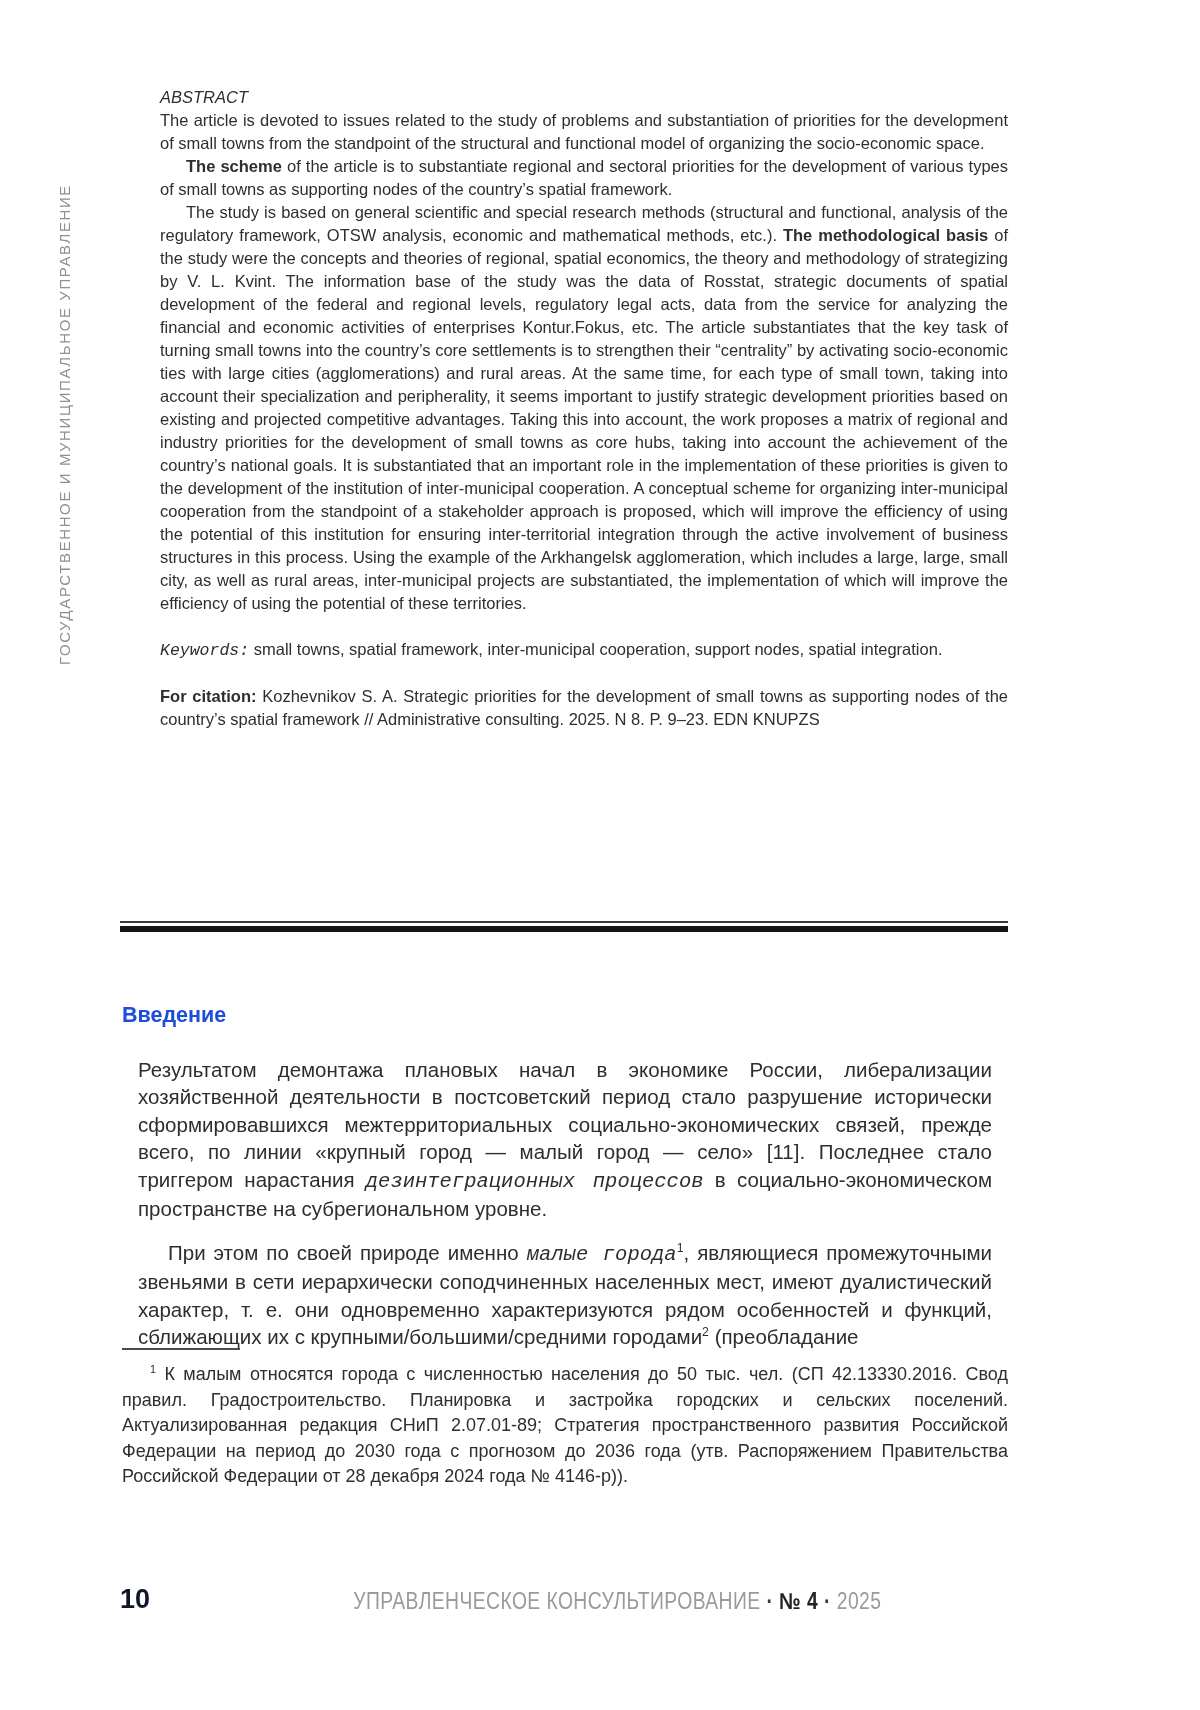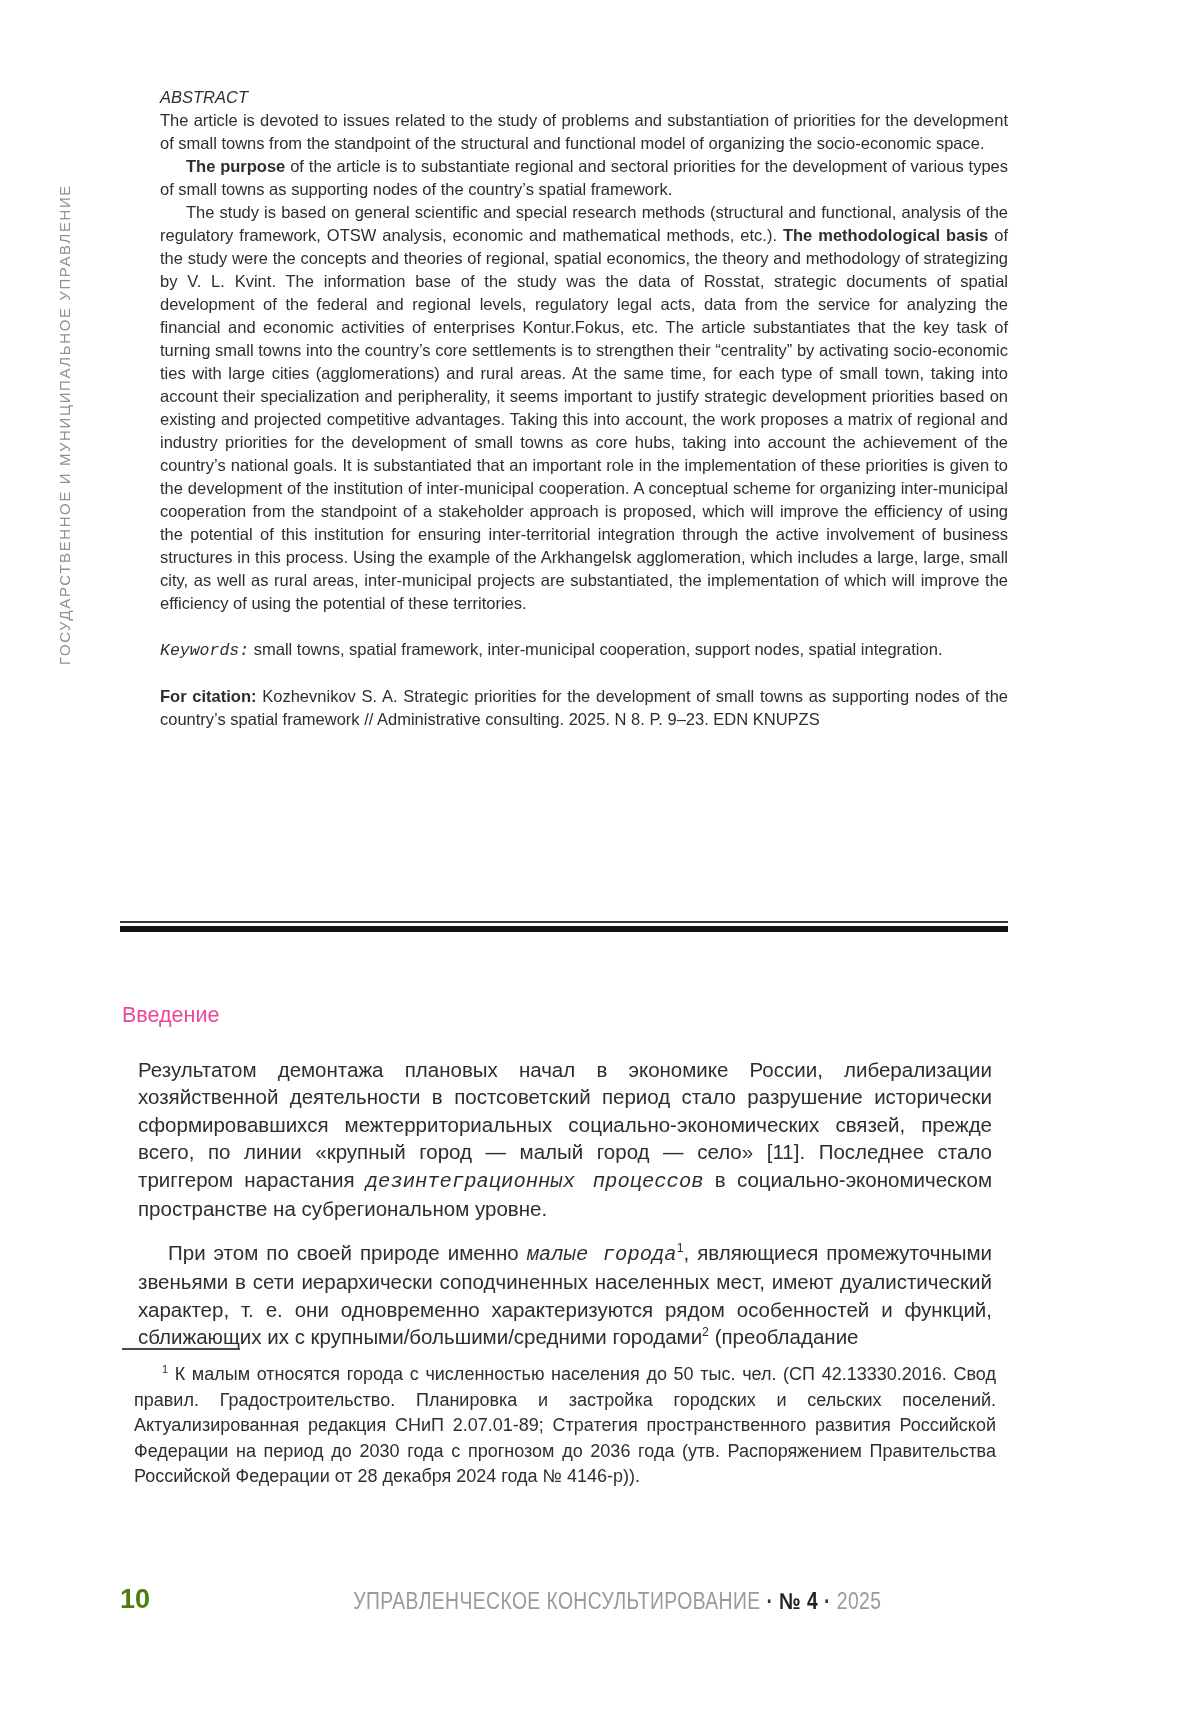--- a/index.html
+++ b/index.html
@@ -53,41 +53,41 @@
   
   .intro {
     position: absolute;
     left: 122px;
     top: 1002px;
     width: 886px;
     font-size: 20.5px;
     line-height: 27.5px;
     text-align: justify;
   }
-  .intro h2 { font-size: 21.5px; font-weight: normal; margin: 0 0 26px 0; color: #ec4899; }
+  .intro h2 { font-size: 21.5px; font-weight: bold; margin: 0 0 26px 0; color: #1d4ed8; }
   .intro p { margin: 16px; }
   .intro .indent { text-indent: 30px; }
   sup { font-size: 0.6em; vertical-align: super; line-height: 0; }
 
   
   .footnotes {
     position: absolute;
     left: 122px;
     top: 1348px;
     width: 886px;
     font-size: 18px;
     line-height: 25.5px;
     text-align: justify;
   }
   .fn-rule { width: 118px; height: 2px; background: #4a4a4a; margin: 0 0 12px 0; }
-  .footnotes p { margin: 12px; text-indent: 28px; }
+  .footnotes p { margin: 0; text-indent: 28px; }
 
   
   .footer { position: absolute; left: 0; top: 1584px; width: 1200px; height: 40px; }
-  .page-num { position: absolute; left: 120px; top: 0; font-size: 27px; font-weight: bold; color: #4d7c0f; }
+  .page-num { position: absolute; left: 120px; top: 0; font-size: 27px; font-weight: bold; color: #0f172a; }
   .journal-line { position: absolute; left: 0; right: 0; top: 4px; text-align: center; white-space: nowrap; padding-left: 34px; }
   .journal-inner {
     display: inline-block;
     transform: scaleX(0.84);
     transform-origin: center;
     font-size: 23px;
     color: #9a9a9a;
     letter-spacing: 0.5px;
   }
   .journal-inner .issue { color: #222; font-weight: bold; }
@@ -97,21 +97,21 @@
 </head>
 <body>
 
 <div id="page">
 
   <div class="vlabel">ГОСУДАРСТВЕННОЕ И МУНИЦИПАЛЬНОЕ УПРАВЛЕНИЕ</div>
 
   <div class="abstract" lang="en">
     <p class="ab-head">ABSTRACT</p>
     <p><span>The article is devoted to issues related to the study of problems and substantiation of priorities for the development of small towns from the standpoint of the structural and functional model of organizing the socio-economic space.</span></p>
-    <p class="indent"><span class="bold">The purpose</span><span> of the article is to substantiate regional and sectoral priorities for the development of various types of small towns as supporting nodes of the country’s spatial framework.</span></p>
+    <p class="indent"><span class="bold">The scheme</span><span> of the article is to substantiate regional and sectoral priorities for the development of various types of small towns as supporting nodes of the country’s spatial framework.</span></p>
     <p class="indent"><span>The study is based on general scientific and special research methods (structural and functional, analysis of the regulatory framework, OTSW analysis, economic and mathematical methods, etc.). </span><span class="bold">The methodological basis</span><span> of the study were the concepts and theories of regional, spatial economics, the theory and methodology of strategizing by V. L. Kvint. The information base of the study was the data of Rosstat, strategic documents of spatial development of the federal and regional levels, regulatory legal acts, data from the service for analyzing the financial and economic activities of enterprises Kontur.Fokus, etc. The article substantiates that the key task of turning small towns into the country’s core settlements is to strengthen their “centrality” by activating socio-economic ties with large cities (agglomerations) and rural areas. At the same time, for each type of small town, taking into account their specialization and peripherality, it seems important to justify strategic development priorities based on existing and projected competitive advantages. Taking this into account, the work proposes a matrix of regional and industry priorities for the development of small towns as core hubs, taking into account the achievement of the country’s national goals. It is substantiated that an important role in the implementation of these priorities is given to the development of the institution of inter-municipal cooperation. A conceptual scheme for organizing inter-municipal cooperation from the standpoint of a stakeholder approach is proposed, which will improve the efficiency of using the potential of this institution for ensuring inter-territorial integration through the active involvement of business structures in this process. Using the example of the Arkhangelsk agglomeration, which includes a large, large, small city, as well as rural areas, inter-municipal projects are substantiated, the implementation of which will improve the efficiency of using the potential of these territories.</span></p>
 
     <p class="kw"><span class="italic">Keywords:</span><span> small towns, spatial framework, inter-municipal cooperation, support nodes, spatial integration.</span></p>
 
     <p class="cite"><span class="bold">For citation:</span><span> Kozhevnikov S. A. Strategic priorities for the development of small towns as supporting nodes of the country’s spatial framework // Administrative consulting. 2025. N 8. P. 9–23. EDN KNUPZS</span></p>
   </div>
 
   <div class="rule-wrap">
     <div class="rule-thin"></div>
     <div class="rule-gap"></div>

